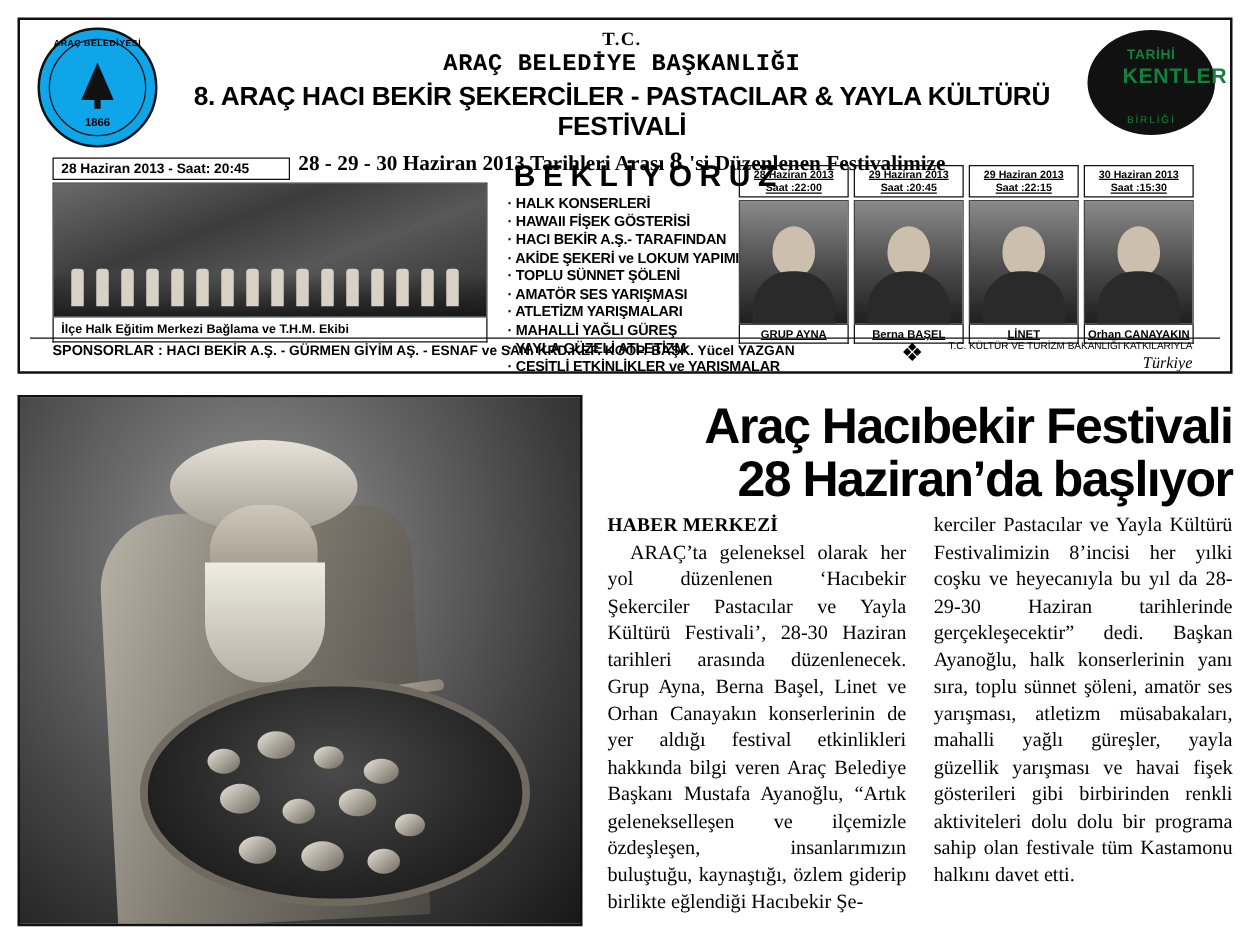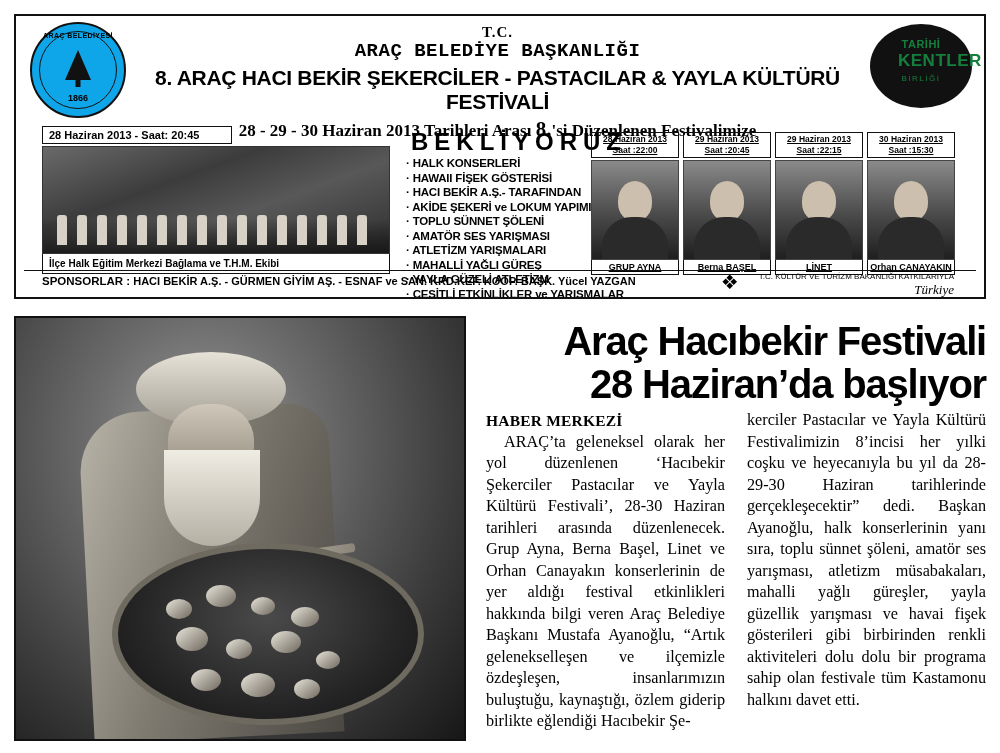--- a/index.html
+++ b/index.html
@@ -104,21 +104,21 @@
     border-radius: 50%;
     background: #111;
     color: #15803d;
     text-align: center;
     box-sizing: border-box;
     padding-top: 14px;
     font-family: "Liberation Sans", sans-serif;
   }
   .hk-logo .l1 { font-size: 11px; font-weight: bold; letter-spacing: .5px; }
   .hk-logo .l2 { font-size: 17px; font-weight: bold; letter-spacing: .5px; margin-top: 1px; padding-left: 28px; }
-  .hk-logo .l3 { font-size: 8px; letter-spacing: 1.5px; margin-top: 3px; }
+  .hk-logo .l3 { font-size: 8px; letter-spacing: 1.5px; margin-top: 20px; }
 
   .ad-titles {
     position: absolute;
     left: 120px;
     right: 125px;
     top: 8px;
     text-align: center;
   }
   .tc { font-size: 15px; font-weight: bold; letter-spacing: 1px; font-family: "Liberation Serif", serif; }
   .bld { font-size: 19px; font-weight: bold; letter-spacing: .5px; margin-top: -1px; font-family: Liberation Mono, monospace; }

